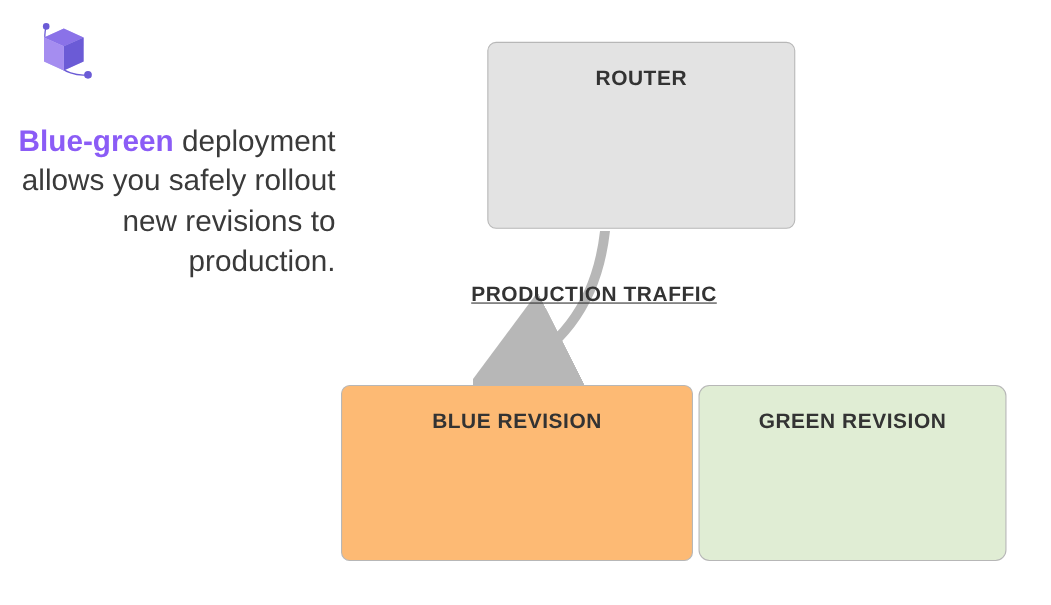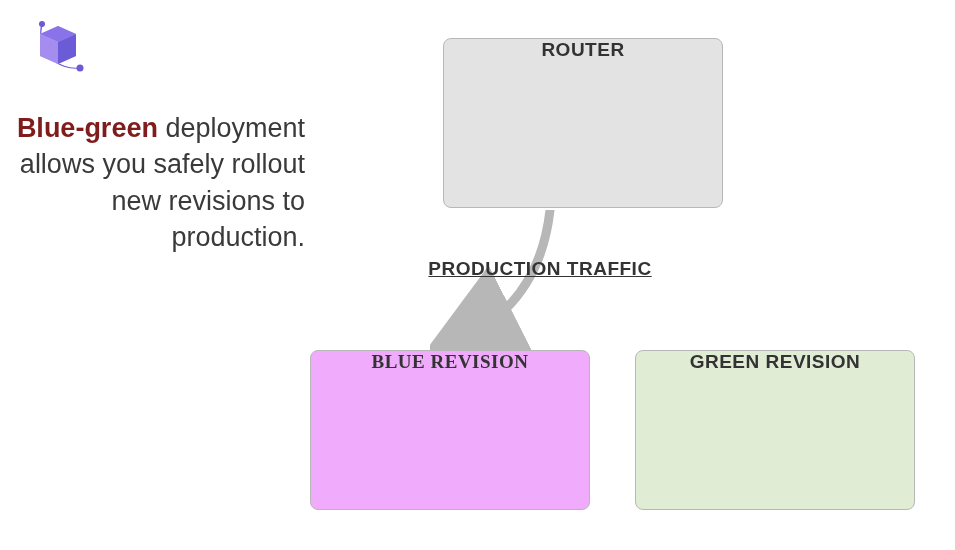--- a/index.html
+++ b/index.html
@@ -11,35 +11,36 @@
   .desc {
     position: absolute;
     left: 10px; top: 110px;
     width: 295px;
     text-align: right;
     font-size: 27px;
     line-height: 1.35;
     color: #3a3a3a;
     font-weight: 300;
   }
-  .desc .bold { font-weight: 700; color: #7f1d1d; margin-top: 15px; }
+  .desc .bold { font-weight: 700; color: #8b5cf6; margin-top: 15px; }
 
   .box {
     position: absolute;
     border: 1.5px solid #b7b7b7;
     border-radius: 8px;
     font-weight: 700;
     letter-spacing: 0.5px;
     font-size: 19px;
     color: #333;
+    padding-top: 22px;
     text-align: center;
   }
   .router { left: 443px; top: 38px; width: 280px; height: 170px; background: #e3e3e3; }
-  .blue   { left: 310px; top: 350px; width: 280px; height: 160px; background: #f0abfc; font-family: Liberation Serif, serif; }
-  .green  { left: 635px; top: 350px; width: 280px; height: 160px; background: #e0edd4; }
+  .blue   { left: 310px; top: 350px; width: 320px; height: 160px; background: #fdba74; }
+  .green  { left: 635px; top: 350px; width: 280px; height: 160px; background: #e0edd4; border-radius: 10px; }
 
   .arrow {
     position: absolute;
     left: 430px; top: 210px;
     width: 170px; height: 140px;
     pointer-events: none;
   }
   .traffic-label {
     position: absolute;
     left: 400px; top: 258px;

